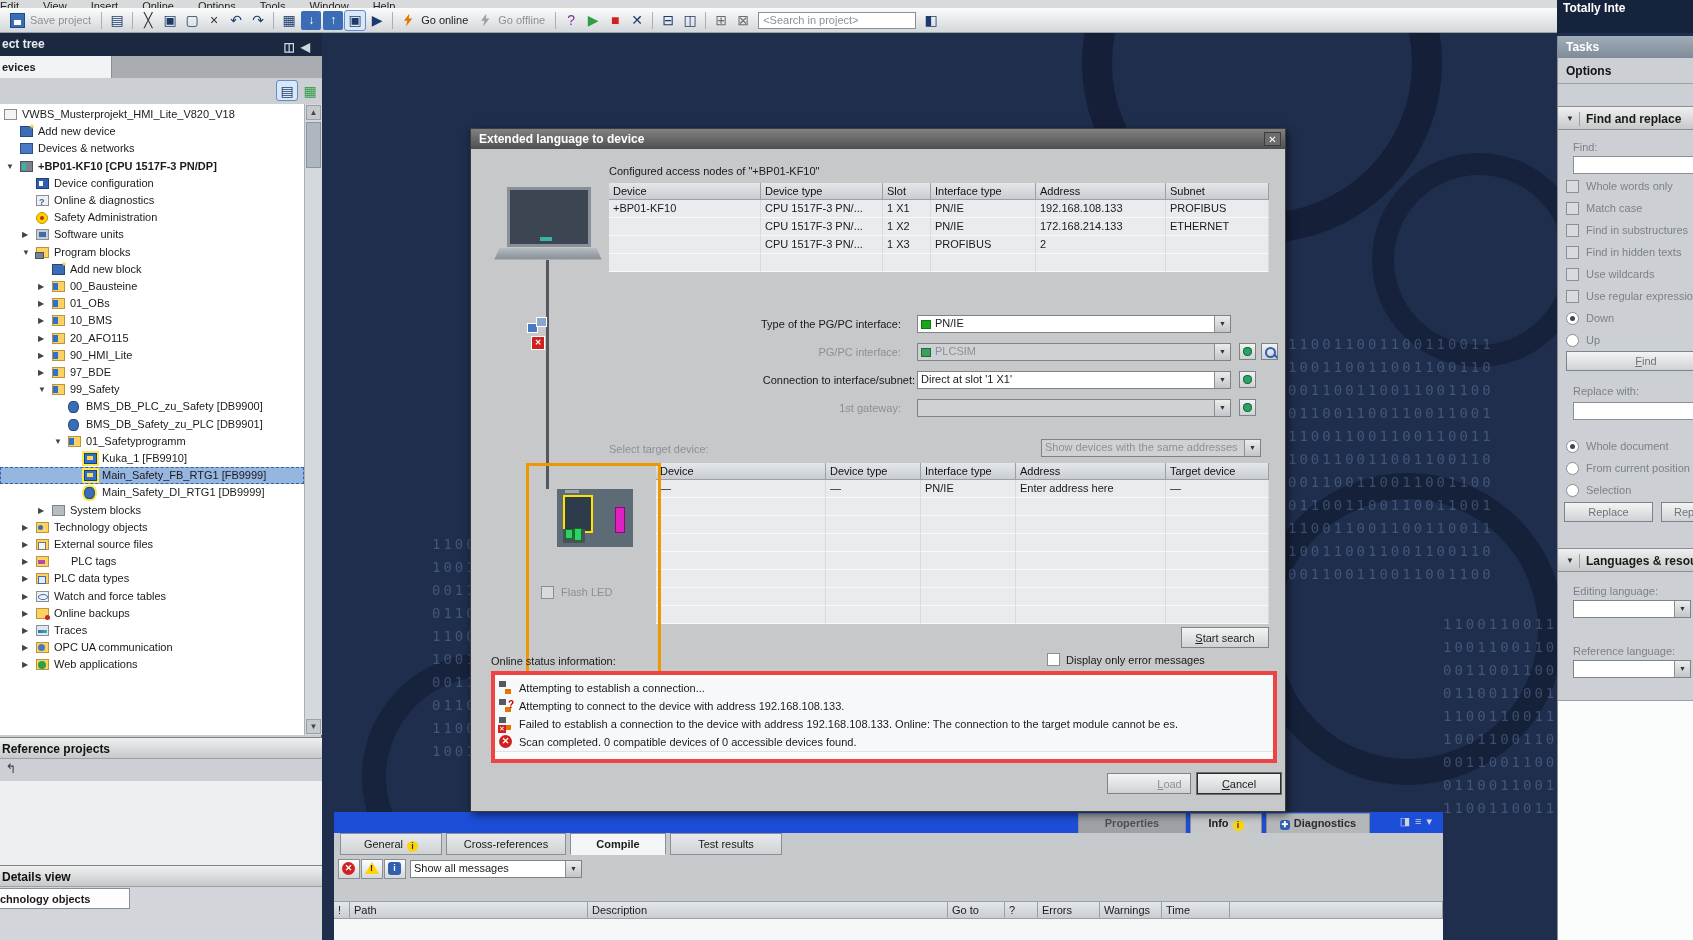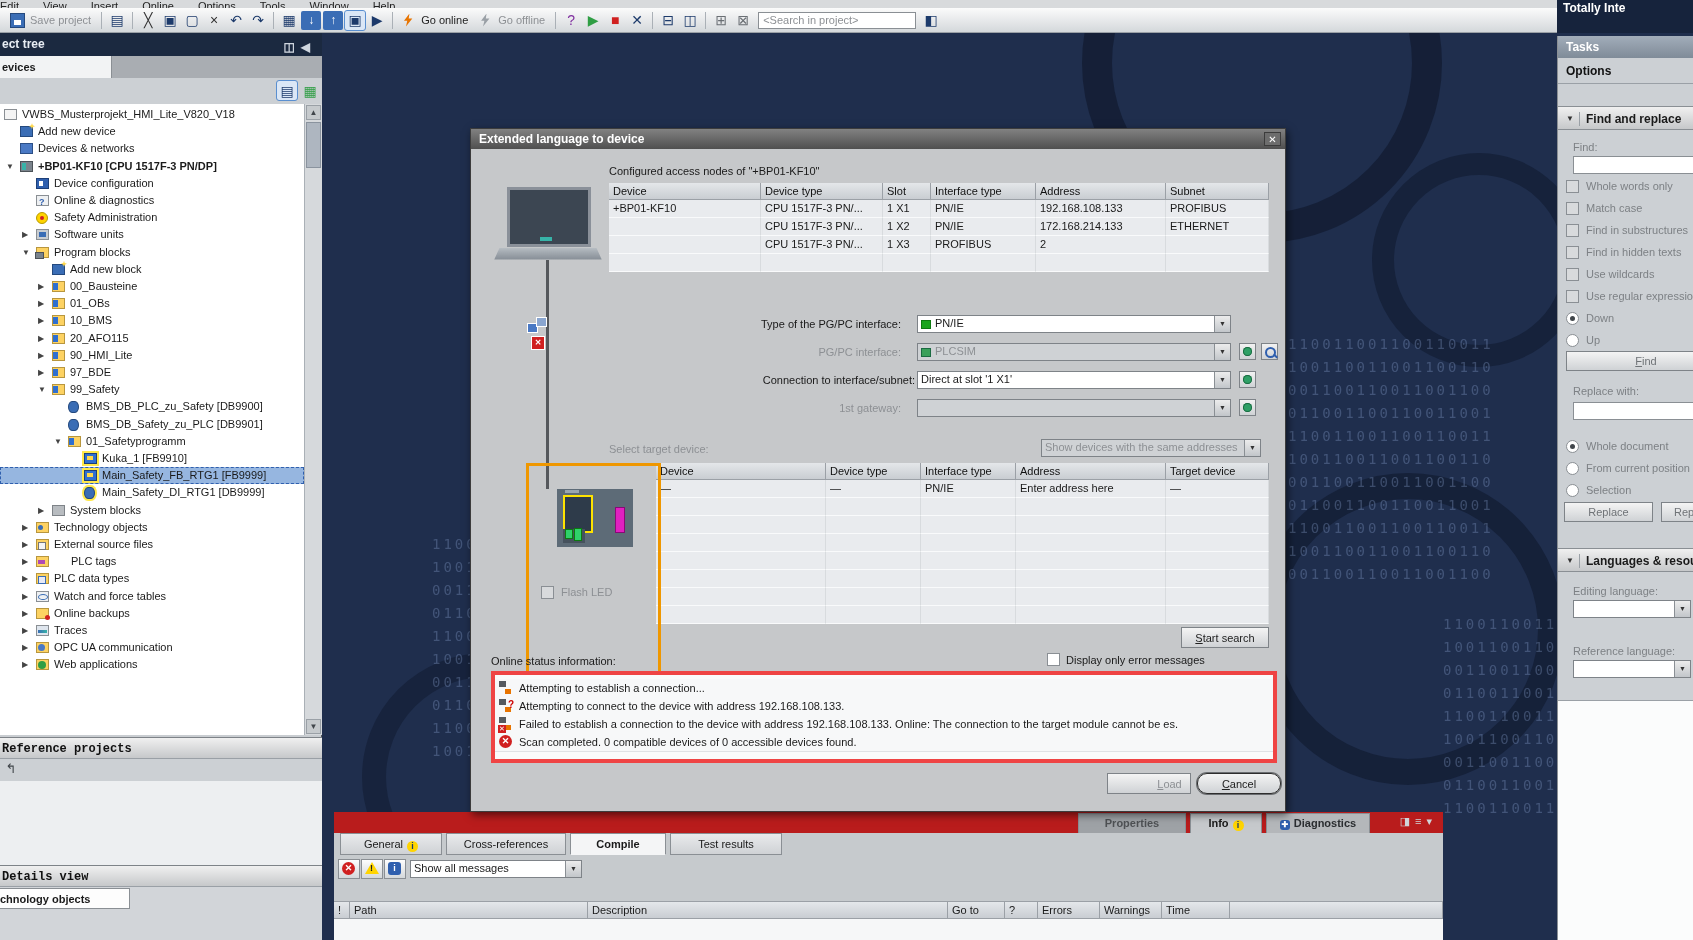--- a/index.html
+++ b/index.html
@@ -76,21 +76,21 @@
   .ic-backup:after{content:"";position:absolute;right:-2px;bottom:-2px;width:5px;height:5px;background:#d02020;border-radius:50%;}
   .ic-traces{background:#dfe6ee;border:1px solid #8a8f94;}
   .ic-traces:after{content:"";position:absolute;left:1px;top:4px;width:9px;height:3px;background:linear-gradient(90deg,#3a6db5,#37b3a8);}
   .ic-opcua{background:#fdd262;border:1px solid #b8963e;}
   .ic-opcua:after{content:"";position:absolute;left:1px;top:1px;width:7px;height:7px;background:#4a79c4;border-radius:50%;}
   .ic-web{background:#fdd262;border:1px solid #b8963e;}
   .ic-web:after{content:"";position:absolute;left:1px;top:1px;width:8px;height:8px;background:#2f9e44;border-radius:50%;}
   #tree-scroll{left:304px;top:71px;width:17px;height:631px;background:#d6d9dc;border-left:1px solid #aab0b6;}
   .sbtn{position:absolute;left:1px;width:15px;height:15px;background:#c6cacd;border:1px solid #9aa0a6;color:#41464b;font-size:8px;text-align:center;line-height:14px;box-sizing:border-box;}
   #sthumb{position:absolute;left:1px;top:18px;width:15px;height:46px;background:#aeb6c0;border:1px solid #8a939e;box-sizing:border-box;}
-  .subhead{left:0;width:322px;height:22px;background:linear-gradient(#f0f0f0,#c6c8ca);border-top:1px solid #7e8388;border-bottom:1px solid #9aa0a6;font-weight:bold;font-size:12px;line-height:22px;padding-left:2px;box-sizing:border-box;color:#111;font-family:Liberation Mono, monospace;}
+  .subhead{left:0;width:322px;height:22px;background:linear-gradient(#f0f0f0,#c6c8ca);border-top:1px solid #7e8388;border-bottom:1px solid #9aa0a6;font-weight:bold;font-size:12px;line-height:22px;padding-left:2px;box-sizing:border-box;color:#111;}
   #ref-tools{left:0;top:726px;width:322px;height:22px;background:#ccd0d4;}
   #ref-body{left:0;top:748px;width:322px;height:84px;background:#edeff1;}
   #dv-body{left:0;top:854px;width:322px;height:53px;background:#d2d5d9;}
   #dv-tab{position:absolute;left:0;top:1px;width:130px;height:21px;background:#fdfdfd;border:1px solid #8a8f94;border-left:none;font-weight:bold;line-height:21px;box-sizing:border-box;}
 
   
   #main{left:322px;top:33px;width:1371px;height:907px;background:#1f2e4d;overflow:hidden;}
   .ring{position:absolute;border-radius:50%;border-style:solid;border-color:rgba(12,20,38,0.55);}
   .bin{position:absolute;color:rgba(140,165,210,0.33);font-family:"DejaVu Sans Mono",monospace;font-size:14px;line-height:23px;letter-spacing:3px;white-space:pre;}
 
@@ -137,21 +137,21 @@
   #laptop-screen{left:36px;top:58px;width:84px;height:60px;background:#3c4652;border:3px solid #8a9099;box-sizing:border-box;}
   #laptop-screen:after{content:"";position:absolute;left:30px;bottom:3px;width:12px;height:4px;background:#37b3a8;}
   #laptop-base{left:26px;top:118px;width:102px;height:13px;background:linear-gradient(#b6bcc2,#878f97);transform:perspective(60px) rotateX(28deg);}
   #cable{left:75px;top:131px;width:3px;height:229px;background:#55585c;}
   #conn-ic{left:56px;top:188px;width:20px;height:16px;}
   #conn-ic .c1{position:absolute;left:0;top:6px;width:9px;height:8px;background:#4a79c4;border:1px solid #fff;}
   #conn-ic .c2{position:absolute;left:9px;top:0;width:9px;height:8px;background:#8aa6d0;border:1px solid #fff;}
   #conn-x{left:60px;top:207px;width:12px;height:12px;background:#d02020;border:1px solid #fff;color:#fff;font-size:8px;font-weight:bold;text-align:center;line-height:12px;}
 
   
-  #insp-strip{left:334px;top:812px;width:1109px;height:24px;background:#b91c1c;}
+  #insp-strip{left:334px;top:812px;width:1109px;height:24px;background:#1d4ed8;}
   .itab{position:absolute;top:1px;height:20px;border:1px solid #8a8f94;border-bottom:none;text-align:center;font-weight:bold;font-size:11px;line-height:19px;box-sizing:border-box;white-space:nowrap;overflow:hidden;}
   .infodot{display:inline-block;width:11px;height:11px;border-radius:50%;background:#ffd400;color:#1a3a6b;font-size:9px;font-weight:bold;line-height:11px;text-align:center;vertical-align:-1px;margin-left:4px;}
   #insp-icons{position:absolute;right:6px;top:3px;color:#d0d4d8;font-size:11px;letter-spacing:5px;}
   #msg-panel{left:334px;top:833px;width:1109px;height:107px;background:#c6cacd;}
   .mtab{position:absolute;top:0;height:22px;background:linear-gradient(#e9eaec,#cfd2d5);border:1px solid #8a8f94;text-align:center;line-height:21px;box-sizing:border-box;white-space:nowrap;}
   .mtab.act{background:#f4f5f6;font-weight:bold;border-bottom:1px solid #f4f5f6;}
   .fbtn{position:absolute;top:26px;width:22px;height:20px;background:linear-gradient(#fdfdfd,#d4d8db);border:1px solid #8a8f94;box-sizing:border-box;}
   .fred{position:absolute;left:3px;top:2px;width:13px;height:13px;background:#d02020;border-radius:50%;color:#fff;font-size:9px;font-weight:bold;text-align:center;line-height:13px;}
   .fwarn{position:absolute;left:3px;top:2px;width:0;height:0;border-left:7px solid transparent;border-right:7px solid transparent;border-bottom:12px solid #ffd400;}
   .fwarn:after{content:"!";position:absolute;left:-2px;top:1px;font-size:9px;font-weight:bold;color:#222;}
@@ -677,21 +677,21 @@
           </span>
           <span style="position: absolute; left: 24px;">Failed to establish a connection to the device with address 192.168.108.133. Online: The connection to the target module cannot be es.</span>
         </div>
         <div class="msgrow" style="top: 58px;">
           <span class="mico err"></span>
           <span style="position: absolute; left: 24px;">Scan completed. 0 compatible devices of 0 accessible devices found.</span>
         </div>
       </div>
 
     <div class="btn disb ulf" style="left:636px;top:644px;width:84px;height:21px;line-height:20px;">Load</div>
-    <div class="btn def ulf" style="left:726px;top:644px;width:84px;height:21px;line-height:20px;border-radius:10px;">Cancel</div>
+    <div class="btn def ulf" style="left:726px;top:644px;width:84px;height:21px;line-height:20px;">Cancel</div>
   <div class="flabel nosel" style="left: 130px; top: 189px; width: 300px;">Type of the PG/PC interface:</div>
       <div class="combo" style="left: 446px; top: 186px; width: 314px; padding-left: 17px;"><span class="pnie-ic"></span><span>PN/IE</span><span class="arr">▼</span></div>
       <div class="flabel nosel dim" style="left: 130px; top: 217px; width: 300px;">PG/PC interface:</div>
       <div class="combo dis" style="left: 446px; top: 214px; width: 314px; padding-left: 17px;"><span class="nic-ic"></span><span>PLCSIM</span><span class="arr">▼</span></div>
       <div class="rbtn" style="left: 768px; top: 214px;">
         <span class="globe"></span>
       </div>
       <div class="rbtn" style="left: 790px; top: 214px;">
         <span class="mag"></span>
       </div>

